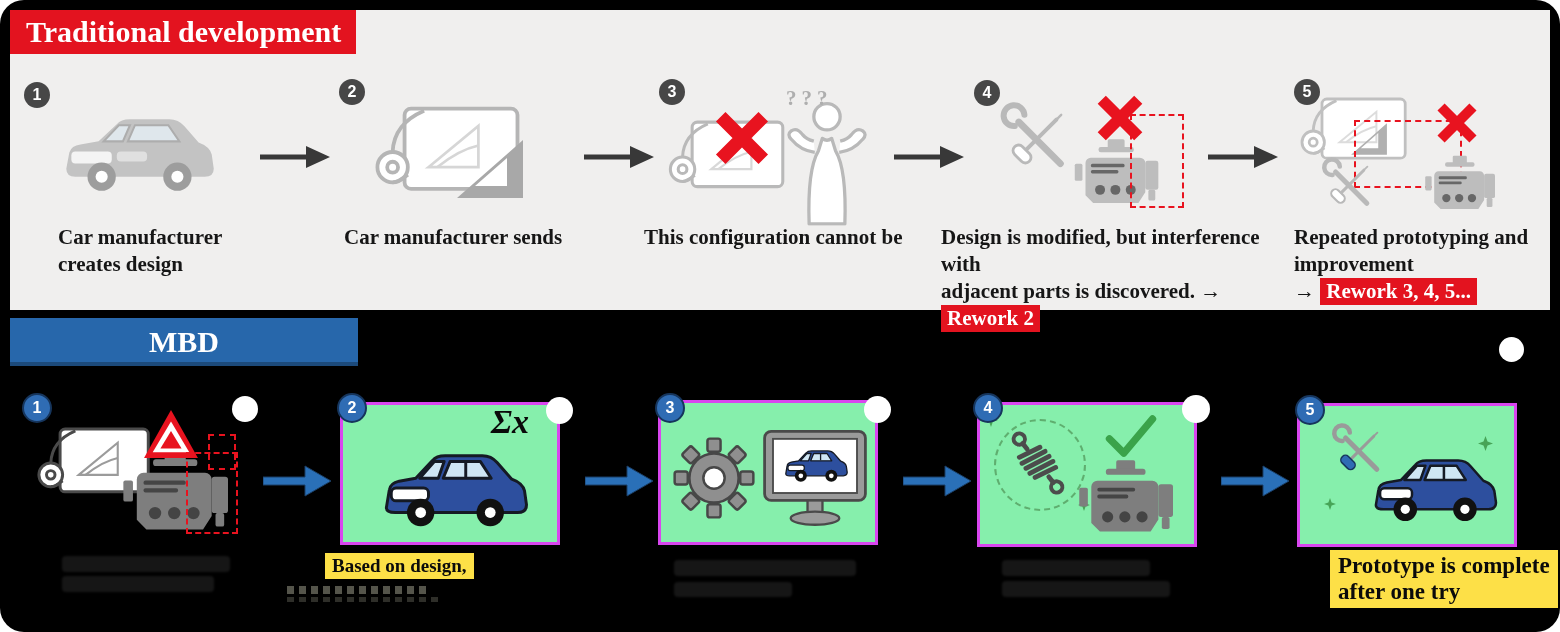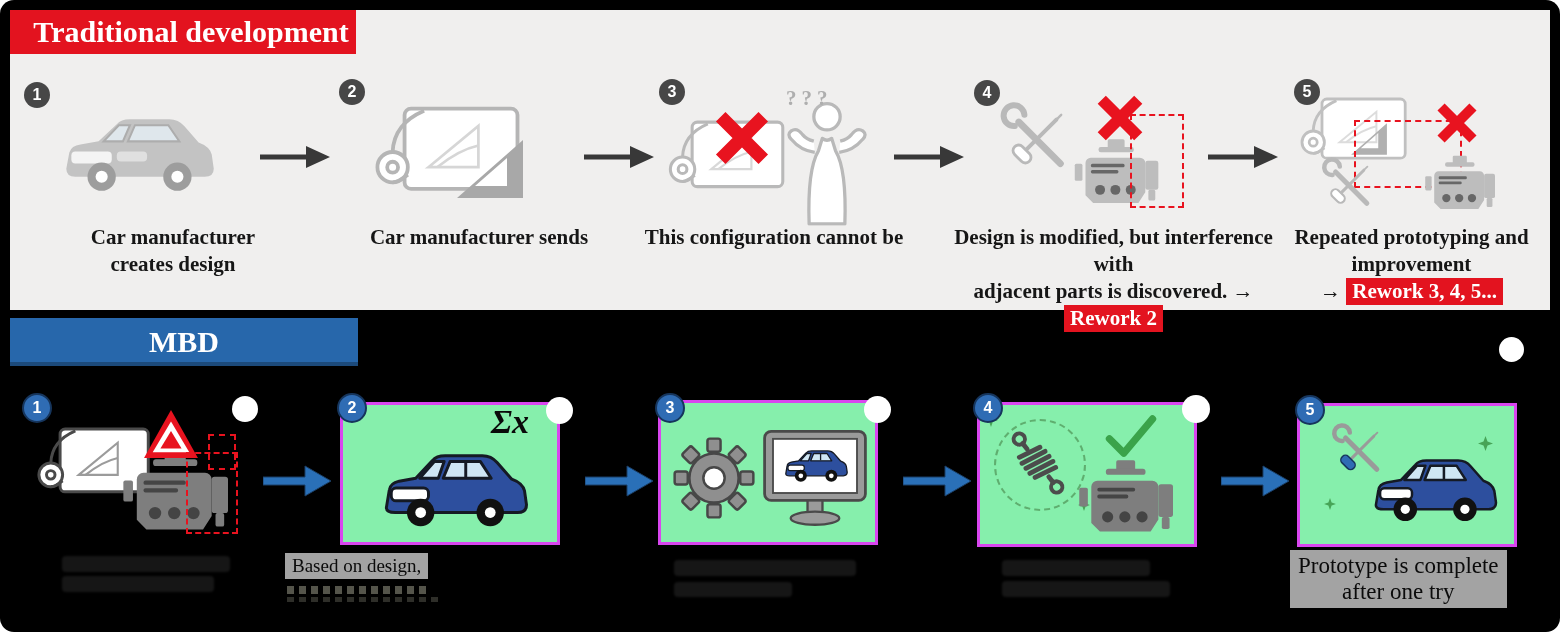--- a/index.html
+++ b/index.html
@@ -1,38 +1,38 @@
 <!DOCTYPE html>
 <html><head>
 <meta charset="utf-8">
 <style>
   html,body{margin:0;padding:0;background:#fff;}
-  .frame{position:relative;width:1560px;height:632px;background:#000;border-radius:14px;overflow:hidden;
-         font-family:"Liberation Serif",serif;text-align:center;}
+  .frame{position:relative;width:1560px;height:632px;background:#000;border-radius:24px;overflow:hidden;
+         font-family:"Liberation Serif",serif;}
   .abs{position:absolute;}
   
   .top-panel{position:absolute;left:10px;top:10px;width:1540px;height:300px;background:#f0efee;}
   .banner-red{position:absolute;left:10px;top:10px;width:346px;height:44px;background:#e3131f;color:#fff;
               font-weight:700;font-size:30px;line-height:44px;padding-left:16px;box-sizing:border-box;z-index:3;}
   .tbadge{position:absolute;width:26px;height:26px;border-radius:50%;background:#474747;color:#fff;
           display:flex;align-items:center;justify-content:center;font:700 16px "Liberation Sans",sans-serif;}
   .cap{position:absolute;font-weight:700;font-size:21px;line-height:27px;color:#161616;}
   .chip{display:inline-block;background:#e3131f;color:#fff;padding:0 6px;font-weight:700;}
   .qqq{position:absolute;color:#aeaeae;font-weight:700;font-size:21px;letter-spacing:5px;}
   .dash-red{position:absolute;border:2px dashed #e8131f;}
   
   .banner-blue{position:absolute;left:10px;top:318px;width:348px;height:48px;background:#2767ab;color:#fff;
                font-weight:700;font-size:30px;display:flex;align-items:center;justify-content:center;
                box-shadow:inset 0 -4px 0 rgba(0,0,0,.28);z-index:3;}
   .bbadge{position:absolute;width:30px;height:30px;border-radius:50%;background:#2f6cb4;border:2px solid #16355c;
           box-sizing:border-box;color:#fff;display:flex;align-items:center;justify-content:center;
           font:700 16px "Liberation Sans",sans-serif;z-index:5;}
   .card{position:absolute;background:#86efac;border:3px solid #d946ef;box-sizing:border-box;z-index:2;}
   .wdot{position:absolute;background:#fff;border-radius:50%;z-index:4;}
-  .ylabel{position:absolute;background:#a3a3a3;color:#0b0b0b;font-weight:400;z-index:4;}
+  .ylabel{position:absolute;background:#fde047;color:#0b0b0b;font-weight:700;z-index:4;margin-left:40px;}
   .ghost{position:absolute;background:#161616;border-radius:4px;filter:blur(1px);}
   .remnant{position:absolute;background:repeating-linear-gradient(90deg,#9a9a88 0 7px,transparent 7px 12px);}
   .dash-green{position:absolute;border:2px dashed #5fae6f;border-radius:50%;}
   .formula{position:absolute;font-style:italic;font-weight:700;font-size:34px;color:#0a0a0a;
            font-family:"Liberation Serif",serif;}
 </style>
 </head>
 <body>
 
 <svg style="position:absolute;width:0;height:0" aria-hidden="true">

